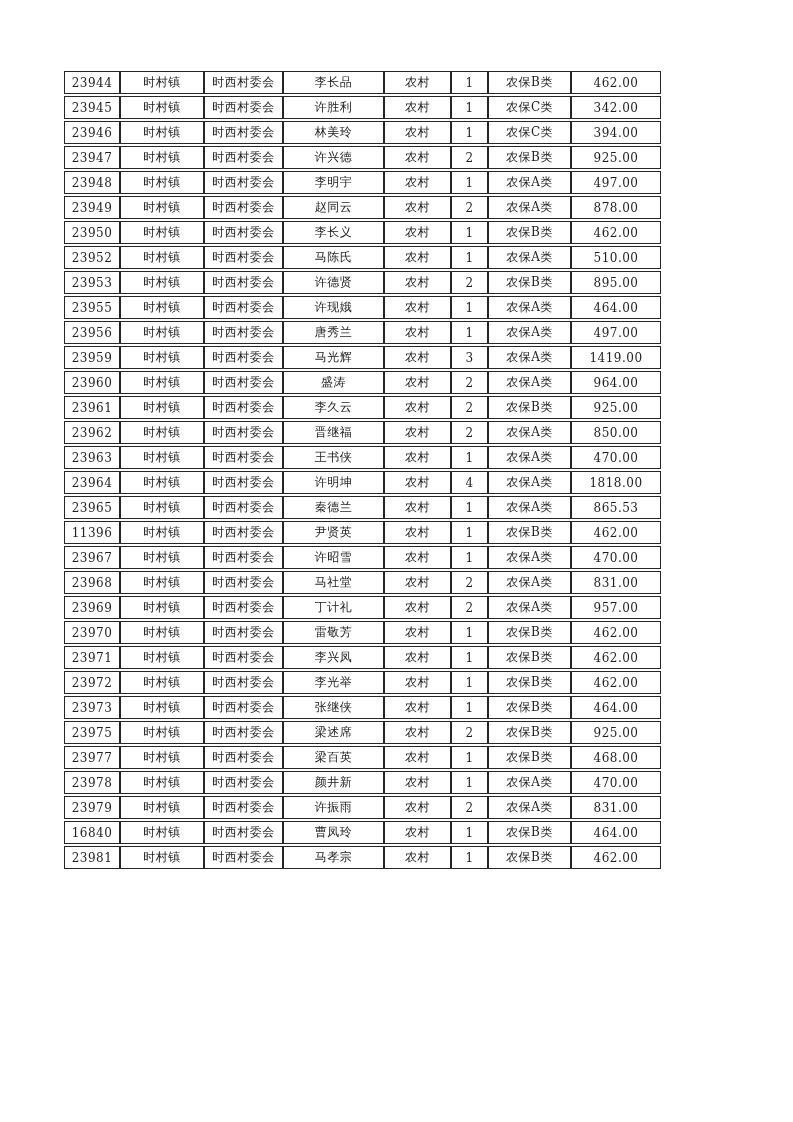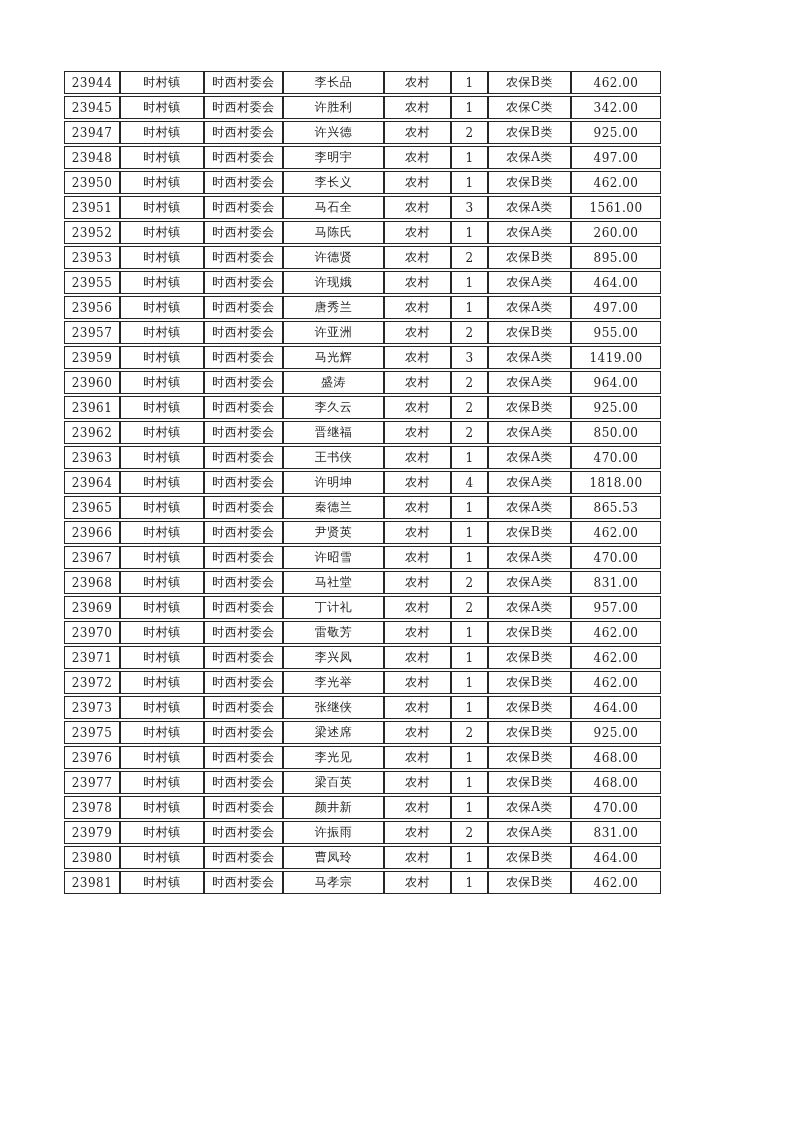--- a/index.html
+++ b/index.html
@@ -77,20 +77,30 @@
     <td>23945</td>
     <td>时村镇</td>
     <td>时西村委会</td>
     <td>许胜利</td>
     <td>农村</td>
     <td>1</td>
     <td>农保C类</td>
     <td>342.00</td>
   </tr>
 
+  <tr>
+    <td>23946</td>
+    <td>时村镇</td>
+    <td>时西村委会</td>
+    <td>林美玲</td>
+    <td>农村</td>
+    <td>1</td>
+    <td>农保C类</td>
+    <td>394.00</td>
+  </tr>
 
   <tr>
     <td>23947</td>
     <td>时村镇</td>
     <td>时西村委会</td>
     <td>许兴德</td>
     <td>农村</td>
     <td>2</td>
     <td>农保B类</td>
     <td>925.00</td>
@@ -100,323 +110,303 @@
     <td>23948</td>
     <td>时村镇</td>
     <td>时西村委会</td>
     <td>李明宇</td>
     <td>农村</td>
     <td>1</td>
     <td>农保A类</td>
     <td>497.00</td>
   </tr>
 
+  <tr>
+    <td>23949</td>
+    <td>时村镇</td>
+    <td>时西村委会</td>
+    <td>赵同云</td>
+    <td>农村</td>
+    <td>2</td>
+    <td>农保A类</td>
+    <td>878.00</td>
+  </tr>
 
   <tr>
     <td>23950</td>
     <td>时村镇</td>
     <td>时西村委会</td>
     <td>李长义</td>
     <td>农村</td>
     <td>1</td>
     <td>农保B类</td>
     <td>462.00</td>
   </tr>
 
-  <tr>
-    <td>23951</td>
-    <td>时村镇</td>
-    <td>时西村委会</td>
-    <td>马石全</td>
+
+  <tr>
+    <td>23952</td>
+    <td>时村镇</td>
+    <td>时西村委会</td>
+    <td>马陈氏</td>
+    <td>农村</td>
+    <td>1</td>
+    <td>农保A类</td>
+    <td>510.00</td>
+  </tr>
+
+  <tr>
+    <td>23953</td>
+    <td>时村镇</td>
+    <td>时西村委会</td>
+    <td>许德贤</td>
+    <td>农村</td>
+    <td>2</td>
+    <td>农保B类</td>
+    <td>895.00</td>
+  </tr>
+
+
+  <tr>
+    <td>23955</td>
+    <td>时村镇</td>
+    <td>时西村委会</td>
+    <td>许现娥</td>
+    <td>农村</td>
+    <td>1</td>
+    <td>农保A类</td>
+    <td>464.00</td>
+  </tr>
+
+  <tr>
+    <td>23956</td>
+    <td>时村镇</td>
+    <td>时西村委会</td>
+    <td>唐秀兰</td>
+    <td>农村</td>
+    <td>1</td>
+    <td>农保A类</td>
+    <td>497.00</td>
+  </tr>
+
+
+
+  <tr>
+    <td>23959</td>
+    <td>时村镇</td>
+    <td>时西村委会</td>
+    <td>马光辉</td>
     <td>农村</td>
     <td>3</td>
     <td>农保A类</td>
-    <td>1561.00</td>
-  </tr>
-
-  <tr>
-    <td>23952</td>
-    <td>时村镇</td>
-    <td>时西村委会</td>
-    <td>马陈氏</td>
-    <td>农村</td>
-    <td>1</td>
-    <td>农保A类</td>
-    <td>260.00</td>
-  </tr>
-
-  <tr>
-    <td>23953</td>
-    <td>时村镇</td>
-    <td>时西村委会</td>
-    <td>许德贤</td>
-    <td>农村</td>
-    <td>2</td>
-    <td>农保B类</td>
-    <td>895.00</td>
-  </tr>
-
-
-  <tr>
-    <td>23955</td>
-    <td>时村镇</td>
-    <td>时西村委会</td>
-    <td>许现娥</td>
-    <td>农村</td>
-    <td>1</td>
-    <td>农保A类</td>
+    <td>1419.00</td>
+  </tr>
+
+  <tr>
+    <td>23960</td>
+    <td>时村镇</td>
+    <td>时西村委会</td>
+    <td>盛涛</td>
+    <td>农村</td>
+    <td>2</td>
+    <td>农保A类</td>
+    <td>964.00</td>
+  </tr>
+
+  <tr>
+    <td>23961</td>
+    <td>时村镇</td>
+    <td>时西村委会</td>
+    <td>李久云</td>
+    <td>农村</td>
+    <td>2</td>
+    <td>农保B类</td>
+    <td>925.00</td>
+  </tr>
+
+  <tr>
+    <td>23962</td>
+    <td>时村镇</td>
+    <td>时西村委会</td>
+    <td>晋继福</td>
+    <td>农村</td>
+    <td>2</td>
+    <td>农保A类</td>
+    <td>850.00</td>
+  </tr>
+
+  <tr>
+    <td>23963</td>
+    <td>时村镇</td>
+    <td>时西村委会</td>
+    <td>王书侠</td>
+    <td>农村</td>
+    <td>1</td>
+    <td>农保A类</td>
+    <td>470.00</td>
+  </tr>
+
+  <tr>
+    <td>23964</td>
+    <td>时村镇</td>
+    <td>时西村委会</td>
+    <td>许明坤</td>
+    <td>农村</td>
+    <td>4</td>
+    <td>农保A类</td>
+    <td>1818.00</td>
+  </tr>
+
+  <tr>
+    <td>23965</td>
+    <td>时村镇</td>
+    <td>时西村委会</td>
+    <td>秦德兰</td>
+    <td>农村</td>
+    <td>1</td>
+    <td>农保A类</td>
+    <td>865.53</td>
+  </tr>
+
+  <tr>
+    <td>11396</td>
+    <td>时村镇</td>
+    <td>时西村委会</td>
+    <td>尹贤英</td>
+    <td>农村</td>
+    <td>1</td>
+    <td>农保B类</td>
+    <td>462.00</td>
+  </tr>
+
+  <tr>
+    <td>23967</td>
+    <td>时村镇</td>
+    <td>时西村委会</td>
+    <td>许昭雪</td>
+    <td>农村</td>
+    <td>1</td>
+    <td>农保A类</td>
+    <td>470.00</td>
+  </tr>
+
+  <tr>
+    <td>23968</td>
+    <td>时村镇</td>
+    <td>时西村委会</td>
+    <td>马社堂</td>
+    <td>农村</td>
+    <td>2</td>
+    <td>农保A类</td>
+    <td>831.00</td>
+  </tr>
+
+  <tr>
+    <td>23969</td>
+    <td>时村镇</td>
+    <td>时西村委会</td>
+    <td>丁计礼</td>
+    <td>农村</td>
+    <td>2</td>
+    <td>农保A类</td>
+    <td>957.00</td>
+  </tr>
+
+  <tr>
+    <td>23970</td>
+    <td>时村镇</td>
+    <td>时西村委会</td>
+    <td>雷敬芳</td>
+    <td>农村</td>
+    <td>1</td>
+    <td>农保B类</td>
+    <td>462.00</td>
+  </tr>
+
+  <tr>
+    <td>23971</td>
+    <td>时村镇</td>
+    <td>时西村委会</td>
+    <td>李兴凤</td>
+    <td>农村</td>
+    <td>1</td>
+    <td>农保B类</td>
+    <td>462.00</td>
+  </tr>
+
+  <tr>
+    <td>23972</td>
+    <td>时村镇</td>
+    <td>时西村委会</td>
+    <td>李光举</td>
+    <td>农村</td>
+    <td>1</td>
+    <td>农保B类</td>
+    <td>462.00</td>
+  </tr>
+
+  <tr>
+    <td>23973</td>
+    <td>时村镇</td>
+    <td>时西村委会</td>
+    <td>张继侠</td>
+    <td>农村</td>
+    <td>1</td>
+    <td>农保B类</td>
     <td>464.00</td>
   </tr>
 
-  <tr>
-    <td>23956</td>
-    <td>时村镇</td>
-    <td>时西村委会</td>
-    <td>唐秀兰</td>
-    <td>农村</td>
-    <td>1</td>
-    <td>农保A类</td>
-    <td>497.00</td>
-  </tr>
-
-  <tr>
-    <td>23957</td>
-    <td>时村镇</td>
-    <td>时西村委会</td>
-    <td>许亚洲</td>
-    <td>农村</td>
-    <td>2</td>
-    <td>农保B类</td>
-    <td>955.00</td>
-  </tr>
-
-
-  <tr>
-    <td>23959</td>
-    <td>时村镇</td>
-    <td>时西村委会</td>
-    <td>马光辉</td>
-    <td>农村</td>
-    <td>3</td>
-    <td>农保A类</td>
-    <td>1419.00</td>
-  </tr>
-
-  <tr>
-    <td>23960</td>
-    <td>时村镇</td>
-    <td>时西村委会</td>
-    <td>盛涛</td>
-    <td>农村</td>
-    <td>2</td>
-    <td>农保A类</td>
-    <td>964.00</td>
-  </tr>
-
-  <tr>
-    <td>23961</td>
-    <td>时村镇</td>
-    <td>时西村委会</td>
-    <td>李久云</td>
+
+  <tr>
+    <td>23975</td>
+    <td>时村镇</td>
+    <td>时西村委会</td>
+    <td>梁述席</td>
     <td>农村</td>
     <td>2</td>
     <td>农保B类</td>
     <td>925.00</td>
   </tr>
 
-  <tr>
-    <td>23962</td>
-    <td>时村镇</td>
-    <td>时西村委会</td>
-    <td>晋继福</td>
-    <td>农村</td>
-    <td>2</td>
-    <td>农保A类</td>
-    <td>850.00</td>
-  </tr>
-
-  <tr>
-    <td>23963</td>
-    <td>时村镇</td>
-    <td>时西村委会</td>
-    <td>王书侠</td>
+
+  <tr>
+    <td>23977</td>
+    <td>时村镇</td>
+    <td>时西村委会</td>
+    <td>梁百英</td>
+    <td>农村</td>
+    <td>1</td>
+    <td>农保B类</td>
+    <td>468.00</td>
+  </tr>
+
+  <tr>
+    <td>23978</td>
+    <td>时村镇</td>
+    <td>时西村委会</td>
+    <td>颜井新</td>
     <td>农村</td>
     <td>1</td>
     <td>农保A类</td>
     <td>470.00</td>
   </tr>
 
   <tr>
-    <td>23964</td>
-    <td>时村镇</td>
-    <td>时西村委会</td>
-    <td>许明坤</td>
-    <td>农村</td>
-    <td>4</td>
-    <td>农保A类</td>
-    <td>1818.00</td>
-  </tr>
-
-  <tr>
-    <td>23965</td>
-    <td>时村镇</td>
-    <td>时西村委会</td>
-    <td>秦德兰</td>
-    <td>农村</td>
-    <td>1</td>
-    <td>农保A类</td>
-    <td>865.53</td>
-  </tr>
-
-  <tr>
-    <td>23966</td>
-    <td>时村镇</td>
-    <td>时西村委会</td>
-    <td>尹贤英</td>
-    <td>农村</td>
-    <td>1</td>
-    <td>农保B类</td>
-    <td>462.00</td>
-  </tr>
-
-  <tr>
-    <td>23967</td>
-    <td>时村镇</td>
-    <td>时西村委会</td>
-    <td>许昭雪</td>
-    <td>农村</td>
-    <td>1</td>
-    <td>农保A类</td>
-    <td>470.00</td>
-  </tr>
-
-  <tr>
-    <td>23968</td>
-    <td>时村镇</td>
-    <td>时西村委会</td>
-    <td>马社堂</td>
+    <td>23979</td>
+    <td>时村镇</td>
+    <td>时西村委会</td>
+    <td>许振雨</td>
     <td>农村</td>
     <td>2</td>
     <td>农保A类</td>
     <td>831.00</td>
   </tr>
 
   <tr>
-    <td>23969</td>
-    <td>时村镇</td>
-    <td>时西村委会</td>
-    <td>丁计礼</td>
-    <td>农村</td>
-    <td>2</td>
-    <td>农保A类</td>
-    <td>957.00</td>
-  </tr>
-
-  <tr>
-    <td>23970</td>
-    <td>时村镇</td>
-    <td>时西村委会</td>
-    <td>雷敬芳</td>
-    <td>农村</td>
-    <td>1</td>
-    <td>农保B类</td>
-    <td>462.00</td>
-  </tr>
-
-  <tr>
-    <td>23971</td>
-    <td>时村镇</td>
-    <td>时西村委会</td>
-    <td>李兴凤</td>
-    <td>农村</td>
-    <td>1</td>
-    <td>农保B类</td>
-    <td>462.00</td>
-  </tr>
-
-  <tr>
-    <td>23972</td>
-    <td>时村镇</td>
-    <td>时西村委会</td>
-    <td>李光举</td>
-    <td>农村</td>
-    <td>1</td>
-    <td>农保B类</td>
-    <td>462.00</td>
-  </tr>
-
-  <tr>
-    <td>23973</td>
-    <td>时村镇</td>
-    <td>时西村委会</td>
-    <td>张继侠</td>
-    <td>农村</td>
-    <td>1</td>
-    <td>农保B类</td>
-    <td>464.00</td>
-  </tr>
-
-
-  <tr>
-    <td>23975</td>
-    <td>时村镇</td>
-    <td>时西村委会</td>
-    <td>梁述席</td>
-    <td>农村</td>
-    <td>2</td>
-    <td>农保B类</td>
-    <td>925.00</td>
-  </tr>
-
-  <tr>
-    <td>23976</td>
-    <td>时村镇</td>
-    <td>时西村委会</td>
-    <td>李光见</td>
-    <td>农村</td>
-    <td>1</td>
-    <td>农保B类</td>
-    <td>468.00</td>
-  </tr>
-
-  <tr>
-    <td>23977</td>
-    <td>时村镇</td>
-    <td>时西村委会</td>
-    <td>梁百英</td>
-    <td>农村</td>
-    <td>1</td>
-    <td>农保B类</td>
-    <td>468.00</td>
-  </tr>
-
-  <tr>
-    <td>23978</td>
-    <td>时村镇</td>
-    <td>时西村委会</td>
-    <td>颜井新</td>
-    <td>农村</td>
-    <td>1</td>
-    <td>农保A类</td>
-    <td>470.00</td>
-  </tr>
-
-  <tr>
-    <td>23979</td>
-    <td>时村镇</td>
-    <td>时西村委会</td>
-    <td>许振雨</td>
-    <td>农村</td>
-    <td>2</td>
-    <td>农保A类</td>
-    <td>831.00</td>
-  </tr>
-
-  <tr>
-    <td>23980</td>
+    <td>16840</td>
     <td>时村镇</td>
     <td>时西村委会</td>
     <td>曹凤玲</td>
     <td>农村</td>
     <td>1</td>
     <td>农保B类</td>
     <td>464.00</td>
   </tr>
 
   <tr>

